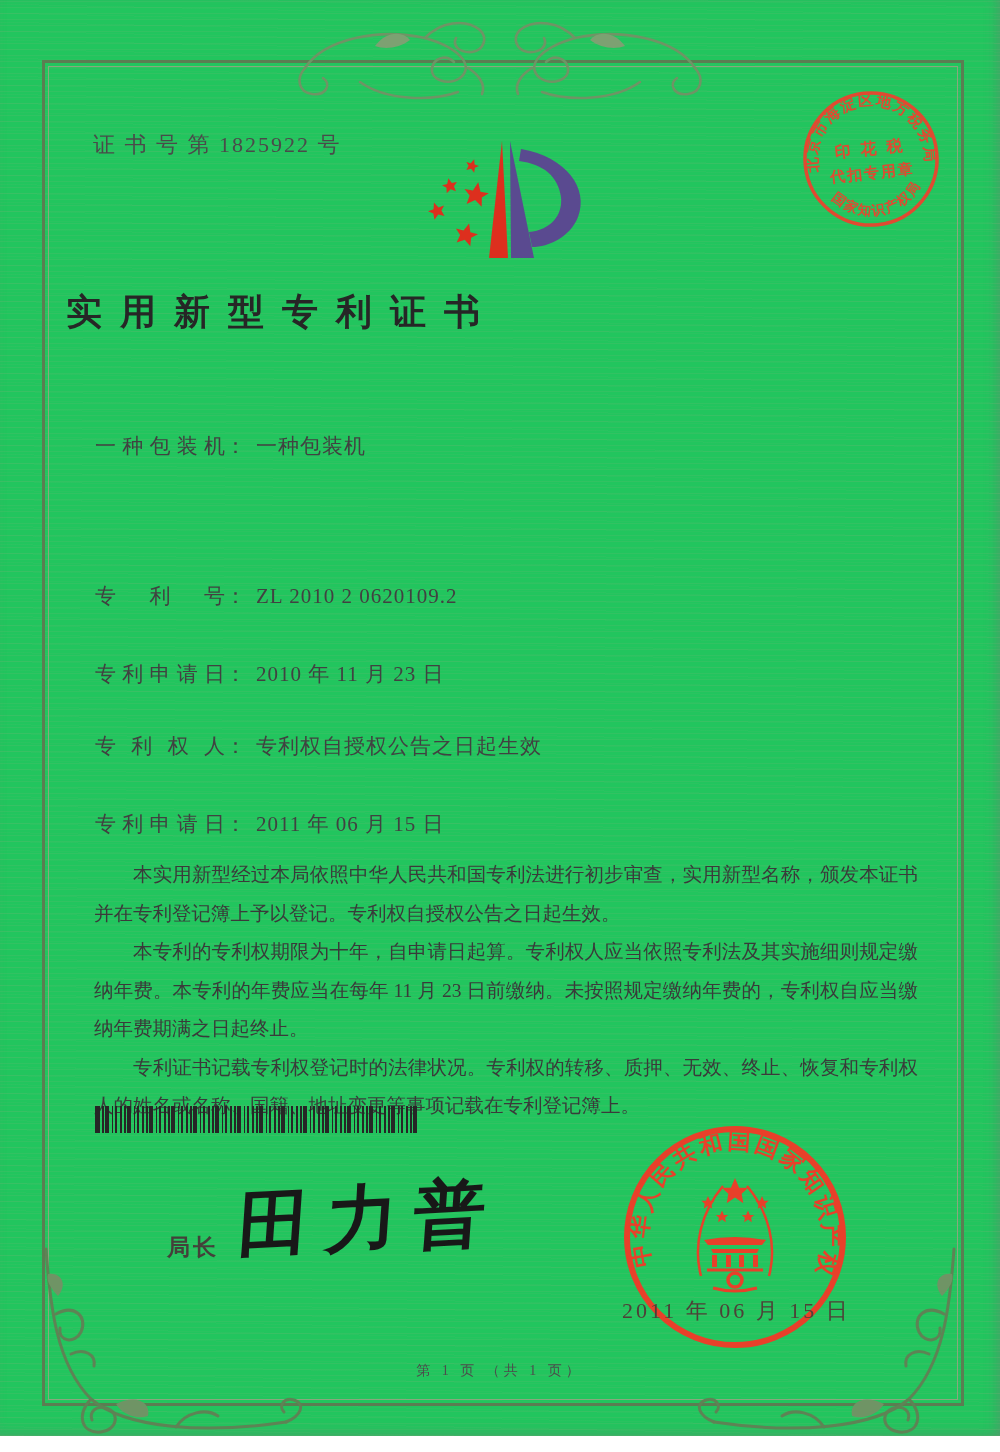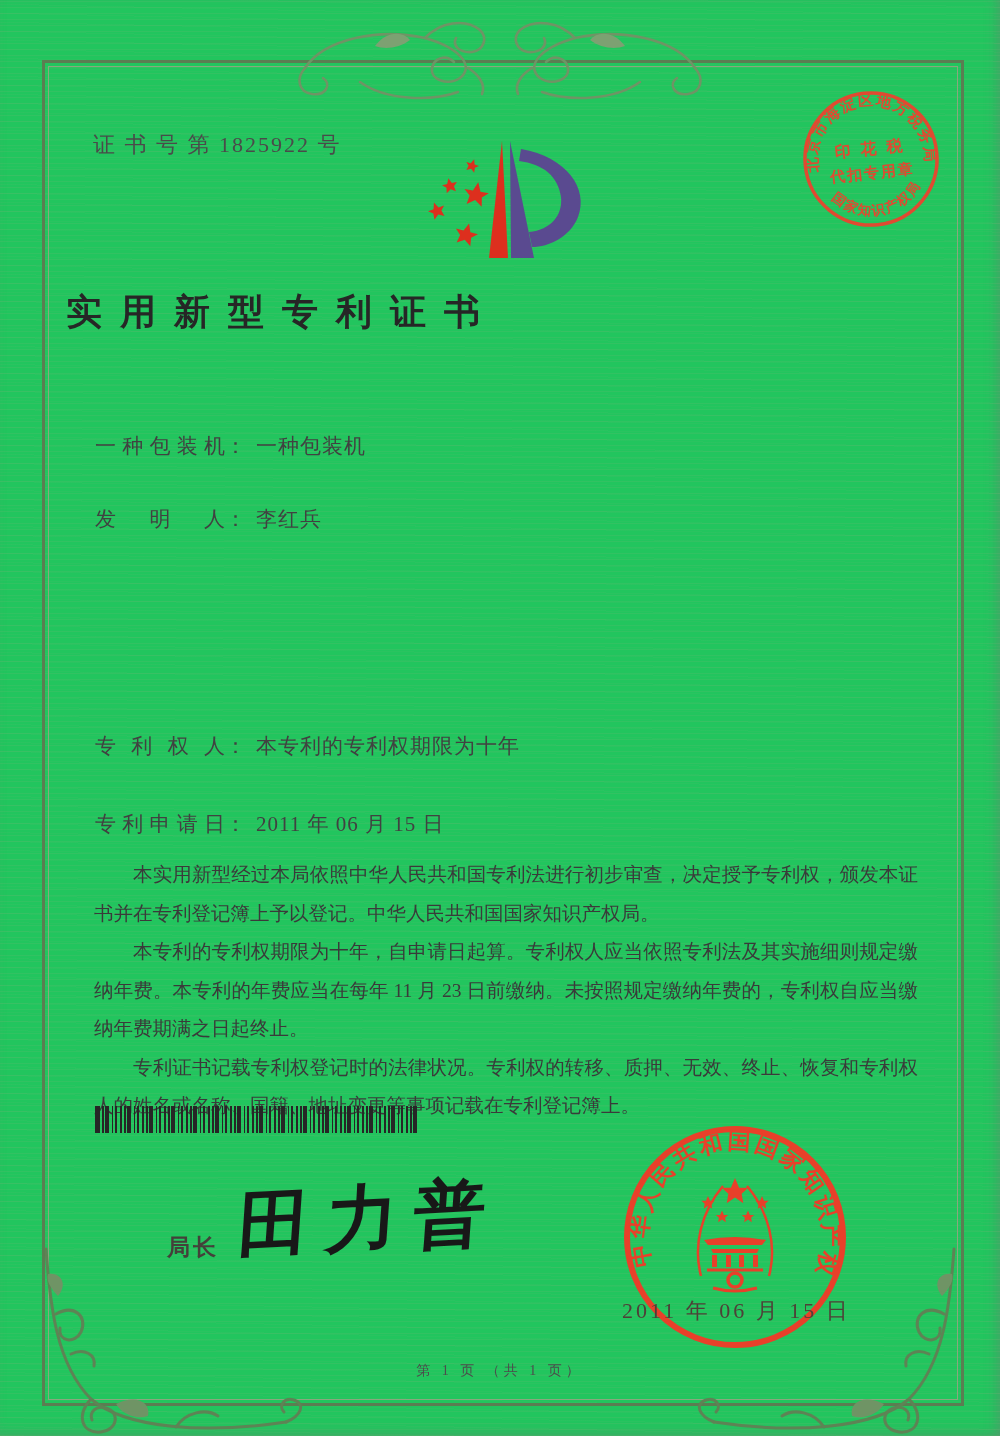--- a/index.html
+++ b/index.html
@@ -122,32 +122,35 @@
       <text x="71" y="66" text-anchor="middle" font-size="16" font-weight="bold" letter-spacing="3">印 花 税</text>
       <text x="71" y="90" text-anchor="middle" font-size="15" font-weight="bold" letter-spacing="2">代扣专用章</text>
     </g>
   </svg>
 
   <div class="title">实用新型专利证书</div>
 
   <div class="field-row" style="top:432px">
     <span class="flabel">一种包装机</span><span class="fcolon">：</span><span class="fvalue">一种包装机</span>
   </div>
-  <div class="field-row" style="top:505px">
-    <span class="flabel">发明人</span><span class="fcolon">：</span><span class="fvalue">李红兵</span>
+  <div class="field-row" style="top:582px">
+    <span class="flabel">专利号</span><span class="fcolon">：</span><span class="fvalue">ZL 2010 2 0620109.2</span>
+  </div>
+  <div class="field-row" style="top:660px">
+    <span class="flabel">专利申请日</span><span class="fcolon">：</span><span class="fvalue">2010 年 11 月 23 日</span>
   </div>
   <div class="field-row" style="top:732px">
-    <span class="flabel">专利权人</span><span class="fcolon">：</span><span class="fvalue">本专利的专利权期限为十年</span>
+    <span class="flabel">专利权人</span><span class="fcolon">：</span><span class="fvalue">专利权自授权公告之日起生效</span>
   </div>
   <div class="field-row" style="top:810px">
     <span class="flabel">专利申请日</span><span class="fcolon">：</span><span class="fvalue">2011 年 06 月 15 日</span>
   </div>
 
   <div class="body-text">
-    <p>本实用新型经过本局依照中华人民共和国专利法进行初步审查，决定授予专利权，颁发本证书并在专利登记簿上予以登记。中华人民共和国国家知识产权局。</p>
+    <p>本实用新型经过本局依照中华人民共和国专利法进行初步审查，实用新型名称，颁发本证书并在专利登记簿上予以登记。专利权自授权公告之日起生效。</p>
     <p>本专利的专利权期限为十年，自申请日起算。专利权人应当依照专利法及其实施细则规定缴纳年费。本专利的年费应当在每年 11 月 23 日前缴纳。未按照规定缴纳年费的，专利权自应当缴纳年费期满之日起终止。</p>
     <p>专利证书记载专利权登记时的法律状况。专利权的转移、质押、无效、终止、恢复和专利权人的姓名或名称、国籍、地址变更等事项记载在专利登记簿上。</p>
   </div>
 
   <div class="barcode"></div>
 
   <div class="signer">局长</div>
   <div class="signature no-select">田力普</div>
 
   <svg style="left:616px;top:1118px;" width="238" height="238" viewBox="0 0 238 238">

